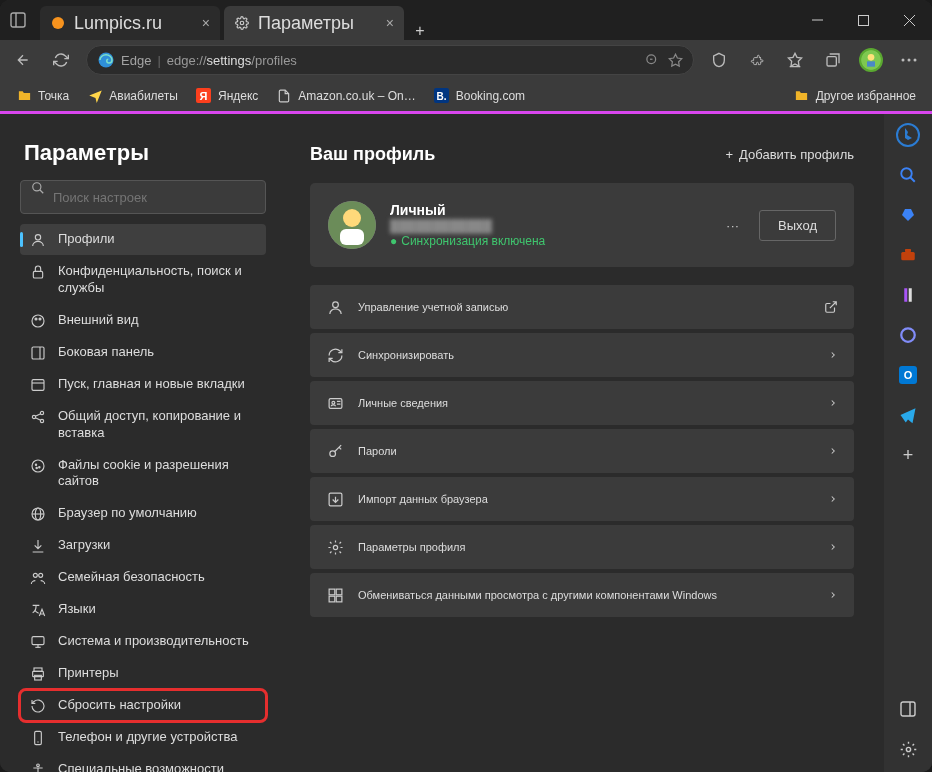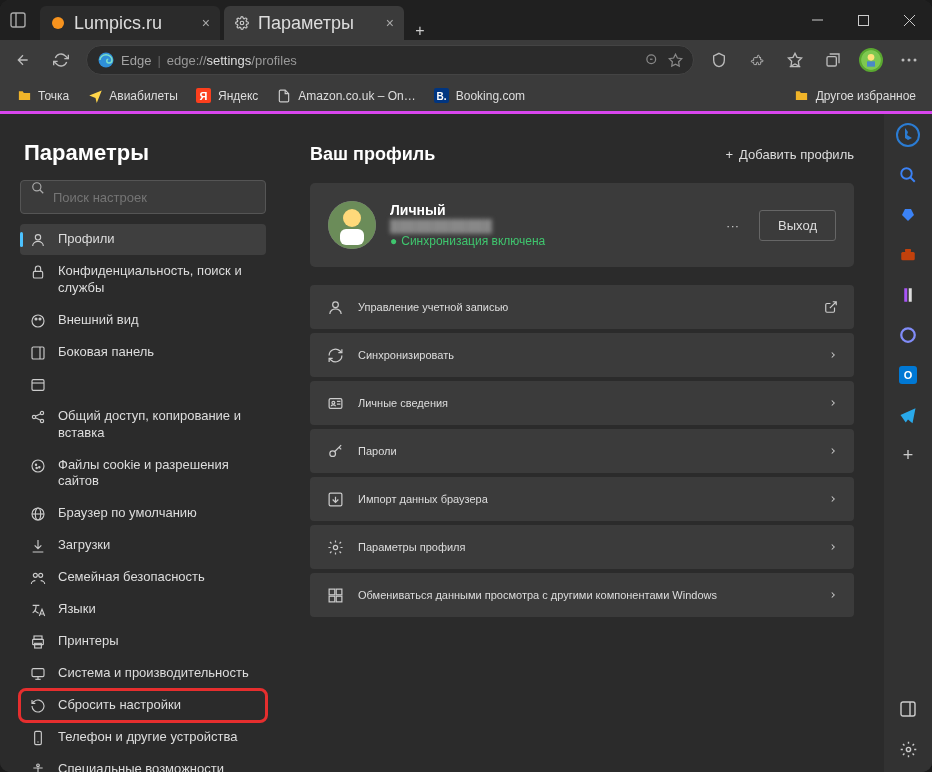--- a/index.html
+++ b/index.html
@@ -294,20 +294,21 @@
             </span>
             <span>Боковая панель</span>
           </div>
           <div class="nav-item">
             <span class="icn">
               <svg width="16" height="16" viewBox="0 0 24 24" fill="none" stroke="#ccc" stroke-width="1.7">
                 <rect x="3" y="4" width="18" height="16" rx="2"></rect>
                 <line x1="3" y1="9" x2="21" y2="9"></line>
               </svg>
             </span>
+            <span>Пуск, главная и новые вкладки</span>
           </div>
           <div class="nav-item">
             <span class="icn">
               <svg width="16" height="16" viewBox="0 0 24 24" fill="none" stroke="#ccc" stroke-width="1.7">
                 <circle cx="6" cy="12" r="2.5"></circle>
                 <circle cx="18" cy="6" r="2.5"></circle>
                 <circle cx="18" cy="18" r="2.5"></circle>
                 <line x1="8" y1="11" x2="16" y2="7"></line>
                 <line x1="8" y1="13" x2="16" y2="17"></line>
               </svg>
@@ -357,36 +358,36 @@
             <span class="icn">
               <svg width="16" height="16" viewBox="0 0 24 24" fill="none" stroke="#ccc" stroke-width="1.7">
                 <path d="M4 5h10M9 5v2c0 4-2 7-5 9M7 12c2 3 4 4 6 5M14 21l4-10 4 10M15 18h6"></path>
               </svg>
             </span>
             <span>Языки</span>
           </div>
           <div class="nav-item">
             <span class="icn">
               <svg width="16" height="16" viewBox="0 0 24 24" fill="none" stroke="#ccc" stroke-width="1.7">
+                <rect x="3" y="4" width="18" height="12" rx="2"></rect>
+                <line x1="8" y1="20" x2="16" y2="20"></line>
+                <line x1="12" y1="16" x2="12" y2="20"></line>
+              </svg>
+            </span>
+            <span>Система и производительность</span>
+          </div>
+          <div class="nav-item">
+            <span class="icn">
+              <svg width="16" height="16" viewBox="0 0 24 24" fill="none" stroke="#ccc" stroke-width="1.7">
                 <rect x="6" y="3" width="12" height="5"></rect>
                 <rect x="4" y="8" width="16" height="8" rx="1"></rect>
                 <rect x="7" y="14" width="10" height="7"></rect>
               </svg>
             </span>
             <span>Принтеры</span>
-          </div>
-          <div class="nav-item">
-            <span class="icn">
-              <svg width="16" height="16" viewBox="0 0 24 24" fill="none" stroke="#ccc" stroke-width="1.7">
-                <rect x="3" y="4" width="18" height="12" rx="2"></rect>
-                <line x1="8" y1="20" x2="16" y2="20"></line>
-                <line x1="12" y1="16" x2="12" y2="20"></line>
-              </svg>
-            </span>
-            <span>Система и производительность</span>
           </div>
           <div class="nav-item highlight">
             <span class="icn">
               <svg width="16" height="16" viewBox="0 0 24 24" fill="none" stroke="#ccc" stroke-width="1.7">
                 <path d="M3 12a9 9 0 1 0 3-6.7L3 8"></path>
                 <path d="M3 3v5h5"></path>
               </svg>
             </span>
             <span>Сбросить настройки</span>
           </div>

